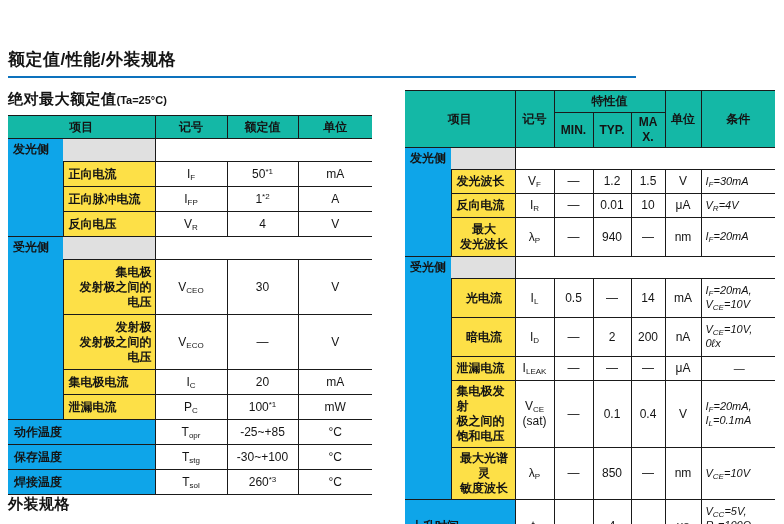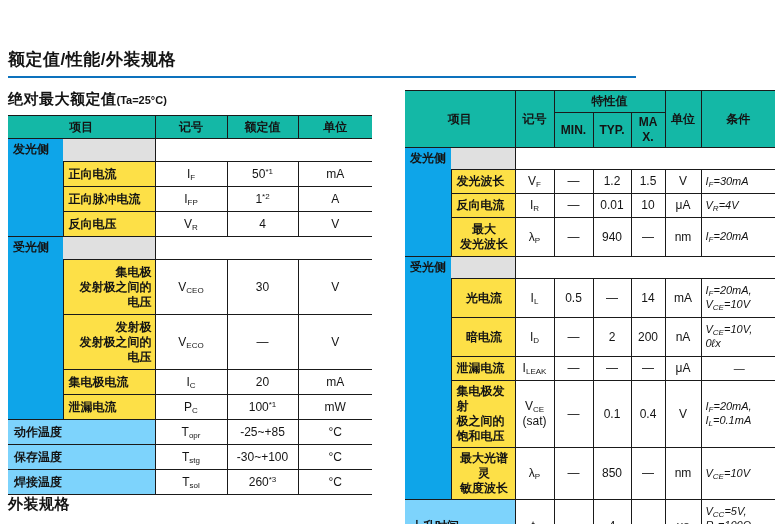--- a/index.html
+++ b/index.html
@@ -14,21 +14,21 @@
   .sec-heading .cond{font-size:11px;font-weight:bold;letter-spacing:0;}
   table{border-collapse:collapse;table-layout:fixed;width:100%;font-size:12px;line-height:1.25;}
   td{border-top:1px solid #1a1a1a;border-bottom:1px solid #1a1a1a;padding:2px 4px;
     vertical-align:middle;word-break:break-all;}
   .vl{border-left:1px solid #1a1a1a;}
   .hdr td{background:#14b8a6;font-weight:bold;text-align:center;height:20px;}
   .strip{background:#0ea5e9;vertical-align:top;font-weight:bold;padding:3px 2px 2px 5px;
     white-space:nowrap;font-size:12px;}
   .secfill{background:#e0e0e0;height:13px;padding:1px;}
   .lbl{background:#fde047;font-weight:bold;white-space:pre-line;padding:3px 3px 3px 5px;font-size:12px;}
-  .full-lbl{background:#7dd3fc;font-weight:bold;padding:3px 3px 3px 6px;}
+  .full-lbl{background:#0ea5e9;font-weight:bold;padding:3px 3px 3px 6px;}
   .c{text-align:center;}
   .cond-cell{font-size:11px;padding:2px 2px 2px 4px;white-space:nowrap;font-style:italic;}
   sub{font-size:8px;vertical-align:-2px;line-height:1;letter-spacing:0;}
   sup{font-size:8px;vertical-align:4px;line-height:1;}
   .footnotes{font-size:11px;margin:6px 0 10px 0;line-height:1.5;}
   .footnotes div{white-space:nowrap;}
   .amr td{height:18px;}
   .amr .tall{height:48px;text-align:right;}
   .eoc td{height:17px;}
   .eoc .r2{height:32px;text-align:center;}

